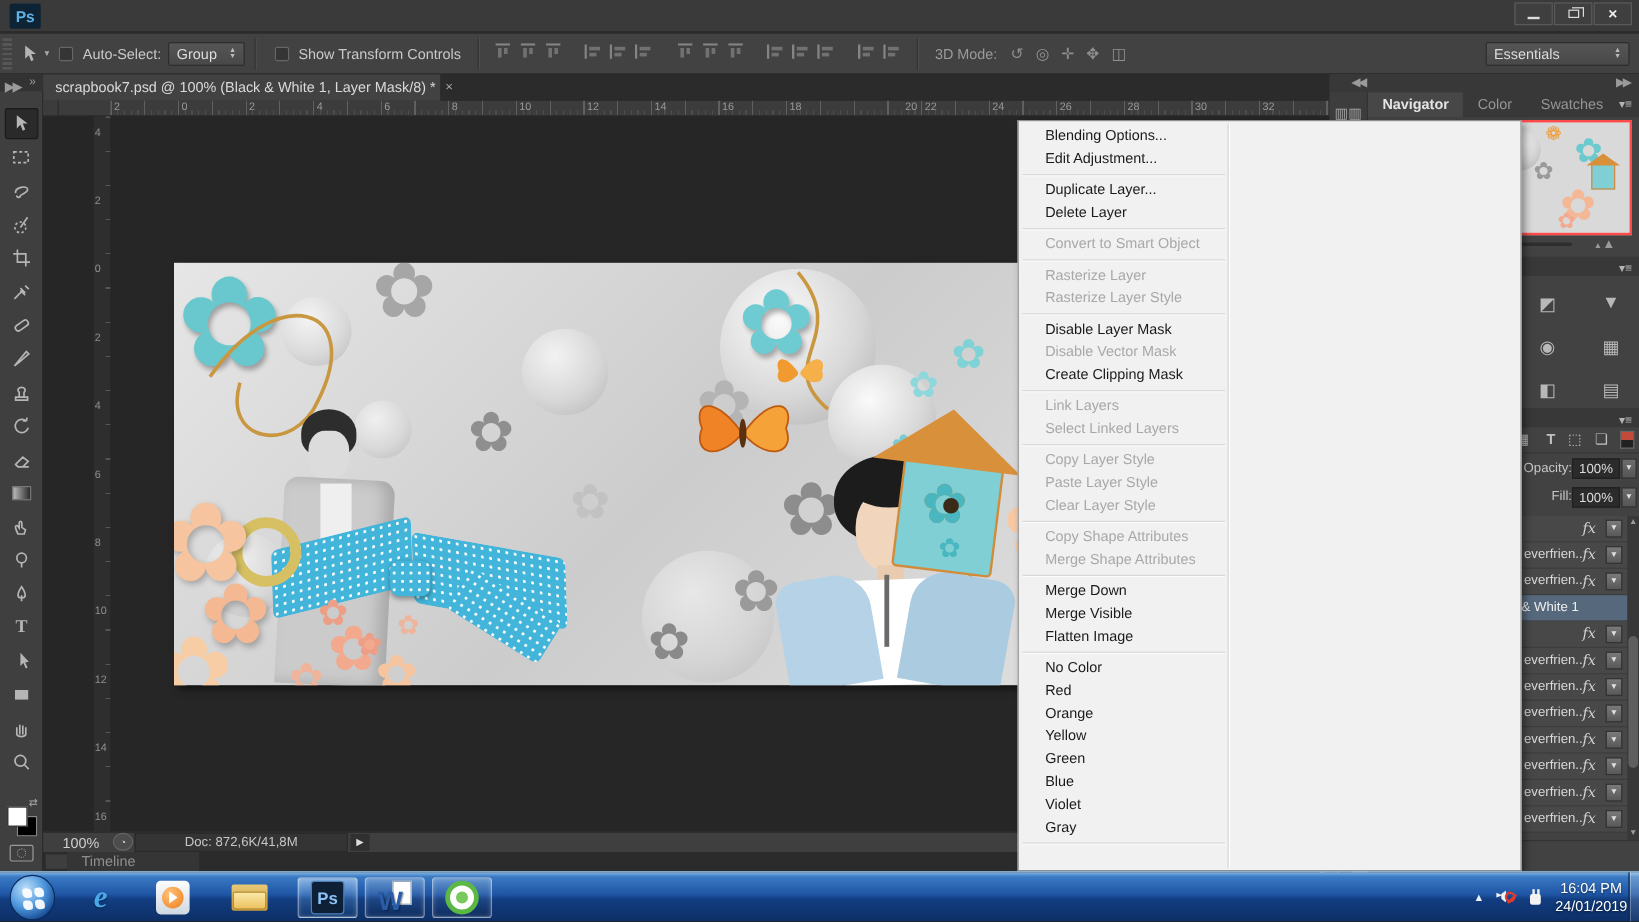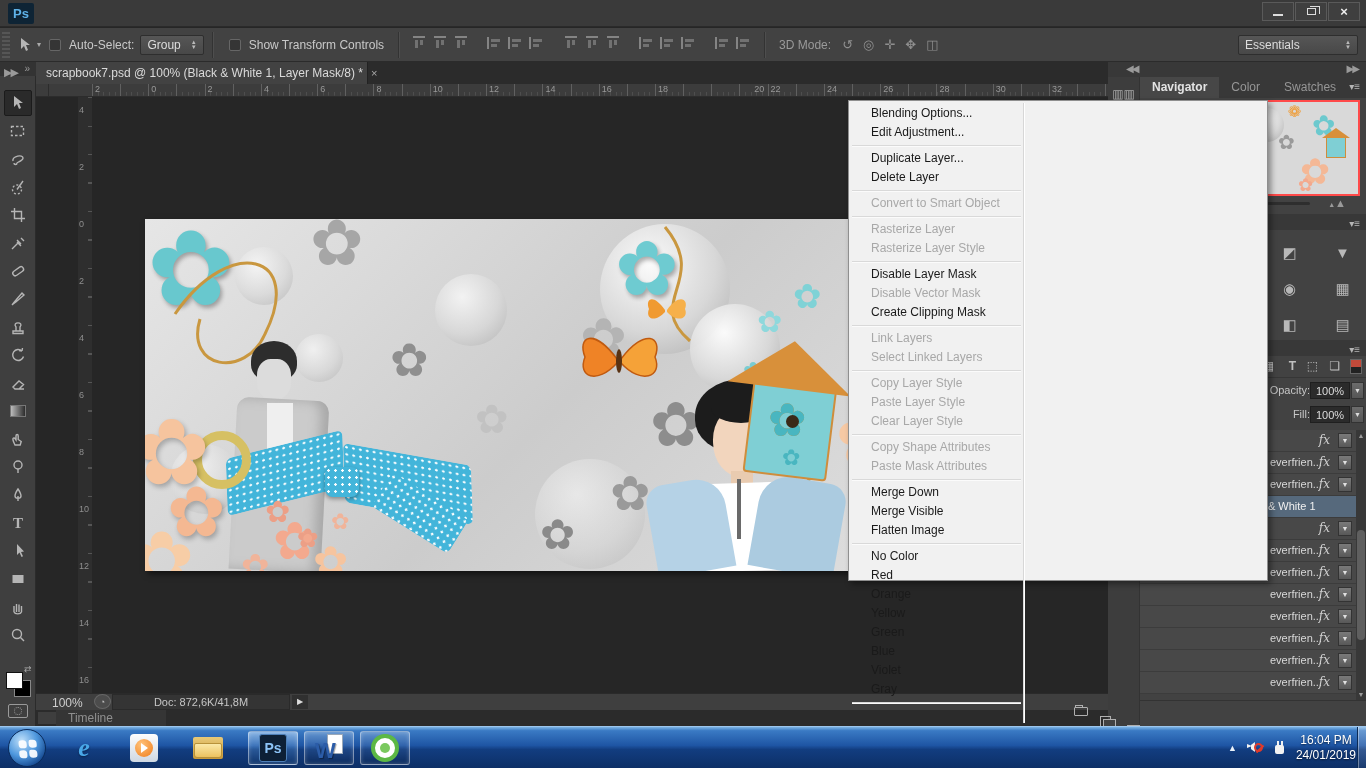--- a/index.html
+++ b/index.html
@@ -126,21 +126,21 @@
   #layers-bottom { left:1140px; top:700px; width:226px; height:26px; border-top:1px solid #333; }
   .lbico { position:absolute; top:6px; }
   .fold { width:14px; height:9px; border:1px solid #b0b0b0; border-radius:1px; position:relative; }
   .fold:before { content:""; position:absolute; left:0; top:-3px; width:6px; height:2px; border:1px solid #b0b0b0; border-bottom:none; }
   .npage { width:11px; height:12px; border:1px solid #b0b0b0; position:relative; }
   .npage:before { content:""; position:absolute; left:2px; top:2px; width:11px; height:12px; border:1px solid #b0b0b0; background:#424242; }
   .trash { width:11px; height:11px; border:1px solid #b0b0b0; border-top:none; position:relative; border-radius:0 0 2px 2px; }
   .trash:before { content:""; position:absolute; left:-2px; top:-3px; width:13px; height:2px; background:#b0b0b0; }
 
   
-  #ctxmenu { left:848px; top:100px; width:420px; height:481px; background:#f1f1f1; border:1px solid #8f8f8f; box-shadow:3px 3px 6px rgba(0,0,0,.4); z-index:50; }
+  #ctxmenu { left:848px; top:100px; width:420px; height:626px; background:#f1f1f1; border:1px solid #8f8f8f; box-shadow:3px 3px 6px rgba(0,0,0,.4); z-index:50; }
   #ctx-col1 { position:absolute; left:0; top:0; width:174px; height:100%; padding-top:3px; }
   #ctx-divider { position:absolute; left:174px; top:2px; width:1px; height:620px; background:#d7d7d7; box-shadow:1px 0 0 #ffffff; }
   #ctx-col2 { position:absolute; left:175px; top:0; width:244px; padding-top:3px; }
   .ctxitem { height:19px; line-height:19px; padding-left:22px; font-size:12px; color:#1a1a1a; white-space:nowrap; }
   .ctxitem.disabled { color:#a8a8a8; }
   .ctxsep { height:1px; background:#d9d9d9; box-shadow:0 1px 0 #fbfbfb; margin:3px 2px 3px 3px; }
 
   
   #taskbar { left:0; top:726px; width:1366px; height:42px; z-index:60;
      background:linear-gradient(#7db4e4 0,#3a7ac4 9%,#1e55a4 45%,#123d80 55%,#0d2f66 100%); border-top:1px solid #9cc6ee; }
@@ -722,21 +722,21 @@
         <div class="ctxitem">Create Clipping Mask</div>
         <div class="ctxsep"></div>
         <div class="ctxitem disabled">Link Layers</div>
         <div class="ctxitem disabled">Select Linked Layers</div>
         <div class="ctxsep"></div>
         <div class="ctxitem disabled">Copy Layer Style</div>
         <div class="ctxitem disabled">Paste Layer Style</div>
         <div class="ctxitem disabled">Clear Layer Style</div>
         <div class="ctxsep"></div>
         <div class="ctxitem disabled">Copy Shape Attributes</div>
-        <div class="ctxitem disabled">Paste Mask Attributes</div>
+        <div class="ctxitem disabled">Merge Shape Attributes</div>
         <div class="ctxsep"></div>
         <div class="ctxitem">Merge Down</div>
         <div class="ctxitem">Merge Visible</div>
         <div class="ctxitem">Flatten Image</div>
         <div class="ctxsep"></div>
         <div class="ctxitem">No Color</div>
         <div class="ctxitem">Red</div>
         <div class="ctxitem">Orange</div>
         <div class="ctxitem">Yellow</div>
         <div class="ctxitem">Green</div>

